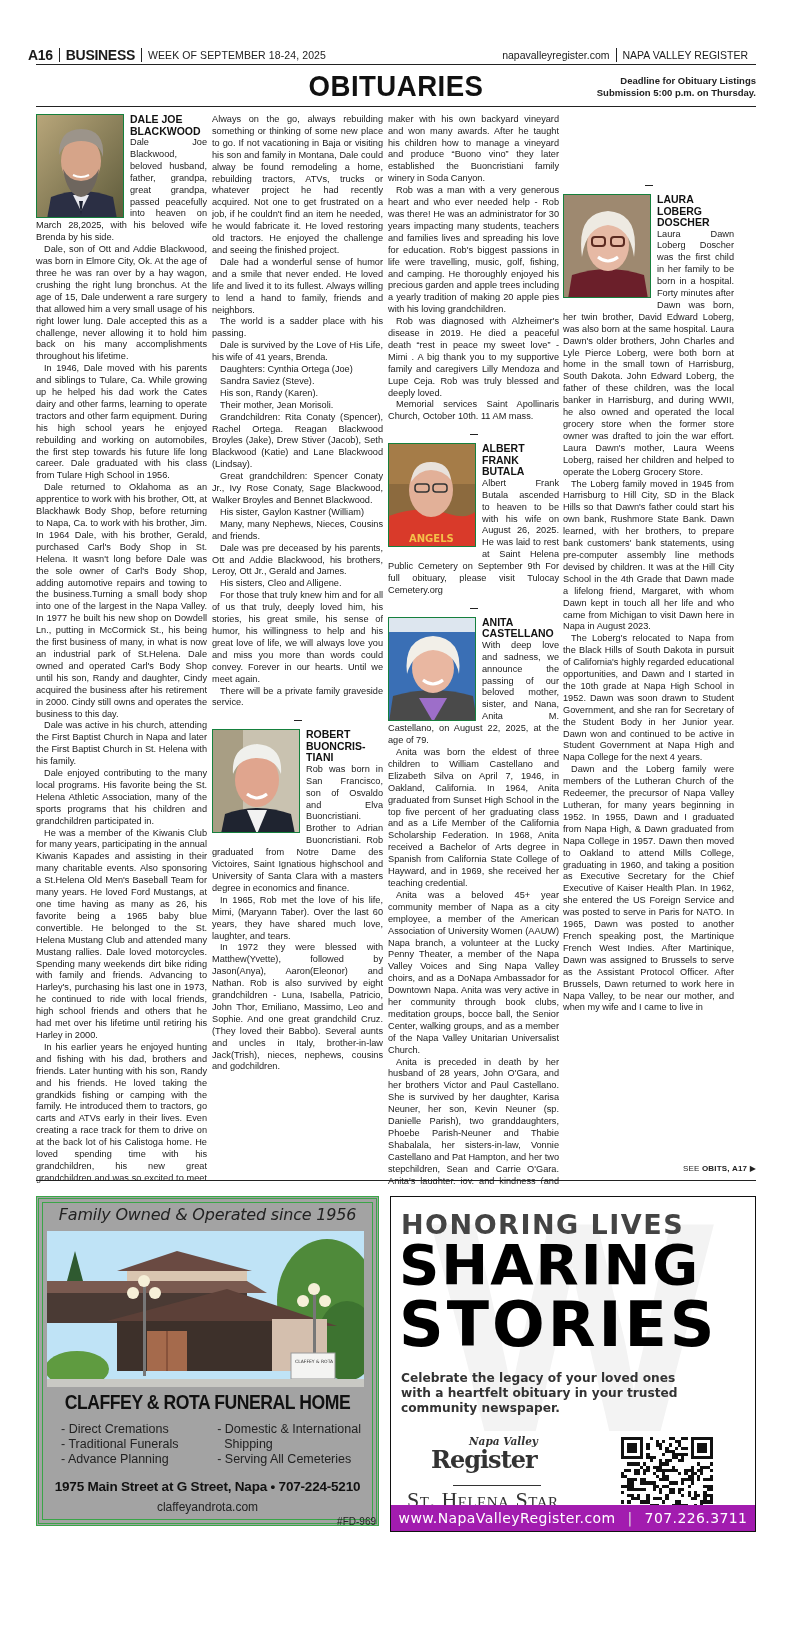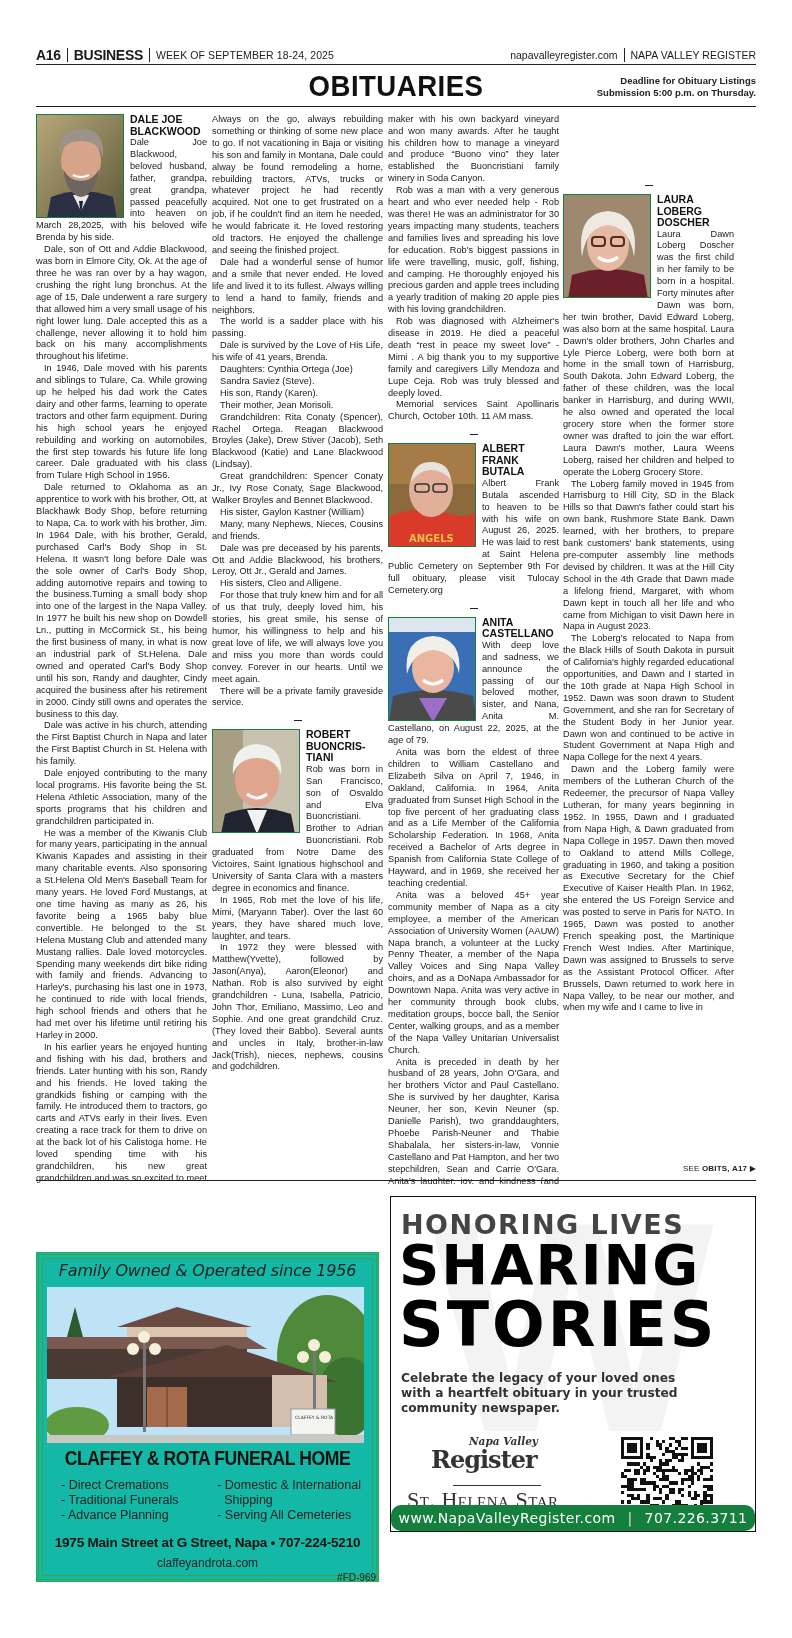--- a/index.html
+++ b/index.html
@@ -1,20 +1,20 @@
 <!DOCTYPE html>
 <html><head>
 <meta charset="utf-8">
 <style>
   * { box-sizing: border-box; margin: 0; padding: 0; }
   html, body { width: 792px; height: 1638px; background: #fff; overflow: hidden; }
   body { font-family: "Liberation Sans", sans-serif; color: #1a1a1a; position: relative; }
 
   
-  .folio { position: absolute; left: 36px; top: 46px; width: 720px; height: 18px; display: flex; align-items: center; font-size: 10.5px; }
+  .folio { position: absolute; left: 28px; top: 46px; width: 720px; height: 18px; display: flex; align-items: center; font-size: 10.5px; }
   .folio .page-num { font-family: "Liberation Sans", sans-serif; font-weight: bold; font-size: 14px; letter-spacing: -0.3px; }
   .folio .sep { display: inline-block; width: 1px; height: 14px; background: #222; margin: 0 6px; }
   .folio .section { font-weight: bold; font-size: 14px; letter-spacing: -0.3px; }
   .folio .week { font-size: 10.5px; color: #222; letter-spacing: 0.1px; }
   .folio .right { margin-left: auto; display: flex; align-items: center; font-size: 10.5px; }
   .rule-top { position: absolute; left: 36px; top: 64px; width: 720px; height: 1px; background: #222; }
 
   .obits-title { position: absolute; left: 0; width: 792px; top: 69px; text-align: center; font-family: "Liberation Sans", sans-serif; font-weight: bold; font-size: 30px; letter-spacing: 0.5px; color: #111; transform: scaleX(0.92); }
   .deadline { position: absolute; right: 36px; top: 75px; width: 200px; text-align: right; font-size: 9.5px; font-weight: bold; line-height: 12px; color: #222; }
   .rule-title { position: absolute; left: 36px; top: 106px; width: 720px; height: 1px; background: #222; }
@@ -32,21 +32,21 @@
   .photo { float: left; width: 88px; height: 104px; border: 1px solid #15803d; margin: 0 6px 2px 0; position: relative; overflow: hidden; }
   .obit-name { font-weight: bold; font-size: 10.5px; line-height: 11.5px; color: #111; text-align: left; }
   .divider-dash { text-align: center; margin: 7px 0 5px; height: 8px; line-height: 8px; }
   .divider-dash span { display: inline-block; width: 8px; height: 1px; background: #222; vertical-align: middle; }
 
   .see-more { position: absolute; right: 36px; top: 1164px; font-size: 8px; color: #222; letter-spacing: 0.2px; }
   .see-more b { font-weight: bold; }
   .rule-bottom { position: absolute; left: 36px; top: 1180px; width: 720px; height: 1px; background: #222; }
 
   
-  .ad-left { position: absolute; left: 36px; top: 1252px; width: 343px; height: 330px; border: 3px double #3aa548; background: #14b8a6; outline: 1px solid #3aa548; outline-offset: -7px; }
+  .ad-left { position: absolute; left: 36px; top: 1196px; width: 343px; height: 330px; border: 3px double #3aa548; background: #a3a3a3; outline: 1px solid #3aa548; outline-offset: -7px; }
   .ad-left .tagline { position: absolute; top: 6px; left: 0; width: 100%; text-align: center; font-size: 16px; font-style: italic; color: #222; font-family: "DejaVu Sans", sans-serif; font-weight: normal; letter-spacing: -0.2px; }
   .ad-left .photo-wrap { position: absolute; left: 8px; top: 32px; width: 317px; height: 156px; overflow: hidden; background: #b6dff4; }
   .ad-left .firm { position: absolute; top: 192px; width: 100%; text-align: center; font-weight: bold; font-size: 20px; letter-spacing: -0.5px; color: #111; transform: scaleX(0.88); }
   .ad-left .services { position: absolute; top: 223px; left: 22px; width: 300px; display: grid; grid-template-columns: 1fr 1fr; column-gap: 14px; font-size: 12.5px; line-height: 15px; color: #222; }
   .ad-left .services div { white-space: nowrap; }
   .ad-left .address { position: absolute; top: 280px; width: 100%; text-align: center; font-weight: bold; font-size: 13.5px; color: #111; letter-spacing: -0.2px; }
   .ad-left .web { position: absolute; top: 301px; width: 100%; text-align: center; font-size: 12px; color: #222; }
   .ad-left .license { position: absolute; top: 317px; width: 100%; text-align: right; font-size: 10px; color: #222; }
 
   
@@ -54,21 +54,21 @@
   .ad-right .watermark { position: absolute; left: 40px; top: -20px; font-size: 300px; font-weight: bold; color: #f3f3f3; font-family: "Liberation Sans", sans-serif; line-height: 1; }
   .ad-right .honor { position: absolute; left: 10px; top: 12px; font-size: 27px; font-weight: bold; color: #444; letter-spacing: 1.5px; font-family: "DejaVu Sans", sans-serif; }
   .ad-right .sharing { position: absolute; left: 8px; top: 40px; font-size: 56px; font-weight: 900; color: #000; letter-spacing: 2px; font-family: "DejaVu Sans", sans-serif; line-height: 56px; }
   .ad-right .stories { position: absolute; left: 8px; top: 96px; font-size: 62px; font-weight: 900; color: #000; letter-spacing: 3px; font-family: "DejaVu Sans", sans-serif; line-height: 64px; }
   .ad-right .blurb { position: absolute; left: 10px; top: 174px; width: 300px; font-size: 12.2px; font-weight: bold; color: #333; line-height: 15px; font-family: "DejaVu Sans", sans-serif; }
   .ad-right .nvr-small { position: absolute; left: 78px; top: 238px; font-size: 10.5px; font-style: italic; font-weight: bold; font-family: "DejaVu Serif", serif; color: #333; }
   .ad-right .nvr-big { position: absolute; left: 40px; top: 248px; font-size: 24px; font-weight: bold; font-family: "DejaVu Serif", serif; color: #333; letter-spacing: -1px; }
   .ad-right .logo-rule { position: absolute; left: 62px; top: 288px; width: 88px; height: 1px; background: #333; }
   .ad-right .shs { position: absolute; left: 16px; top: 290px; font-size: 22px; font-family: "Liberation Serif", serif; color: #333; letter-spacing: 0.5px; font-variant: small-caps; }
   .ad-right .qr { position: absolute; left: 228px; top: 240px; width: 96px; height: 92px; background: #fff; }
-  .ad-right .footer-bar { position: absolute; left: 0; bottom: 0; width: 100%; height: 26px; background: #15803d; color: #fff; display: flex; align-items: center; justify-content: center; font-size: 14px; font-family: "DejaVu Sans", sans-serif; letter-spacing: 0.4px; border-radius: 10px; }
+  .ad-right .footer-bar { position: absolute; left: 0; bottom: 0; width: 100%; height: 26px; background: #a21caf; color: #fff; display: flex; align-items: center; justify-content: center; font-size: 14px; font-family: "DejaVu Sans", sans-serif; letter-spacing: 0.4px; }
   .ad-right .footer-bar .bar-sep { margin: 0 12px; color: #ddd; }
 </style>
 </head>
 <body>
 
 <div class="folio">
   <span class="page-num">A16</span>
   <span class="sep"></span>
   <span class="section">BUSINESS</span>
   <span class="sep"></span>

